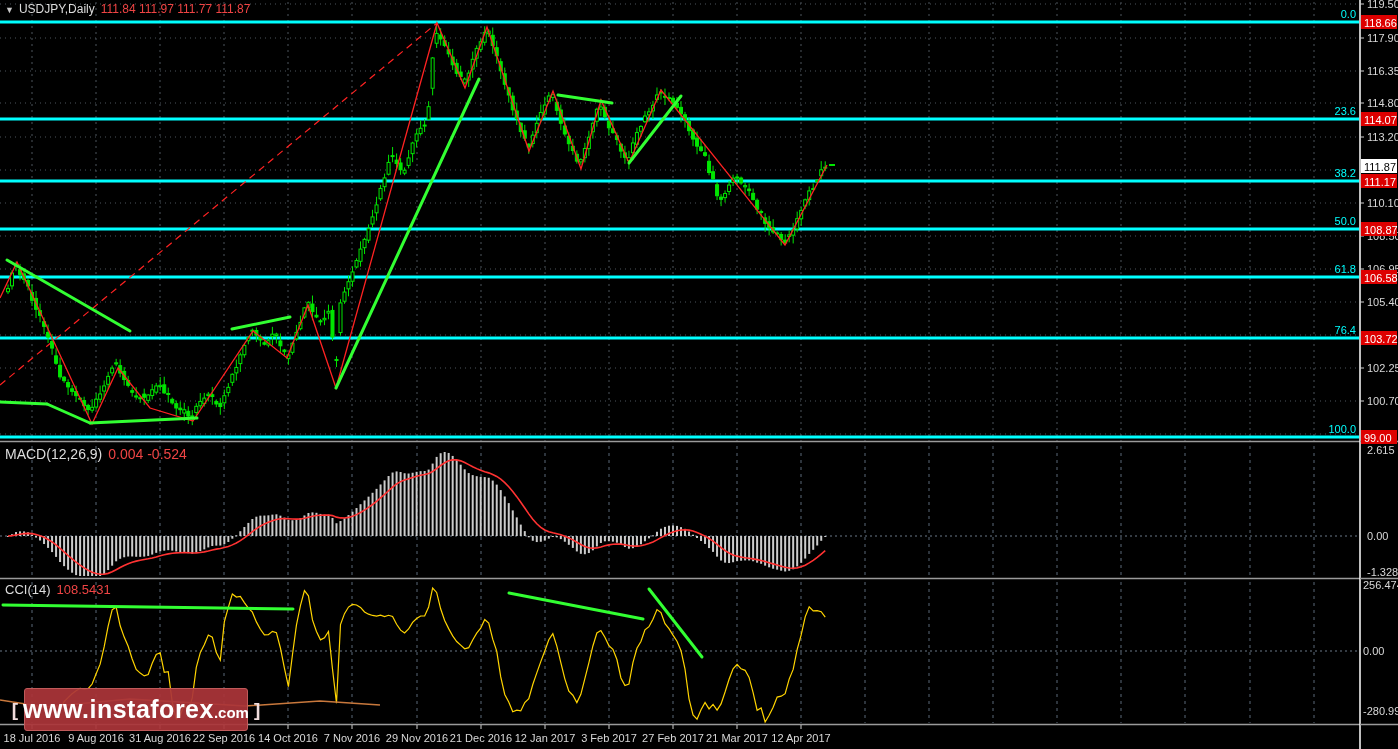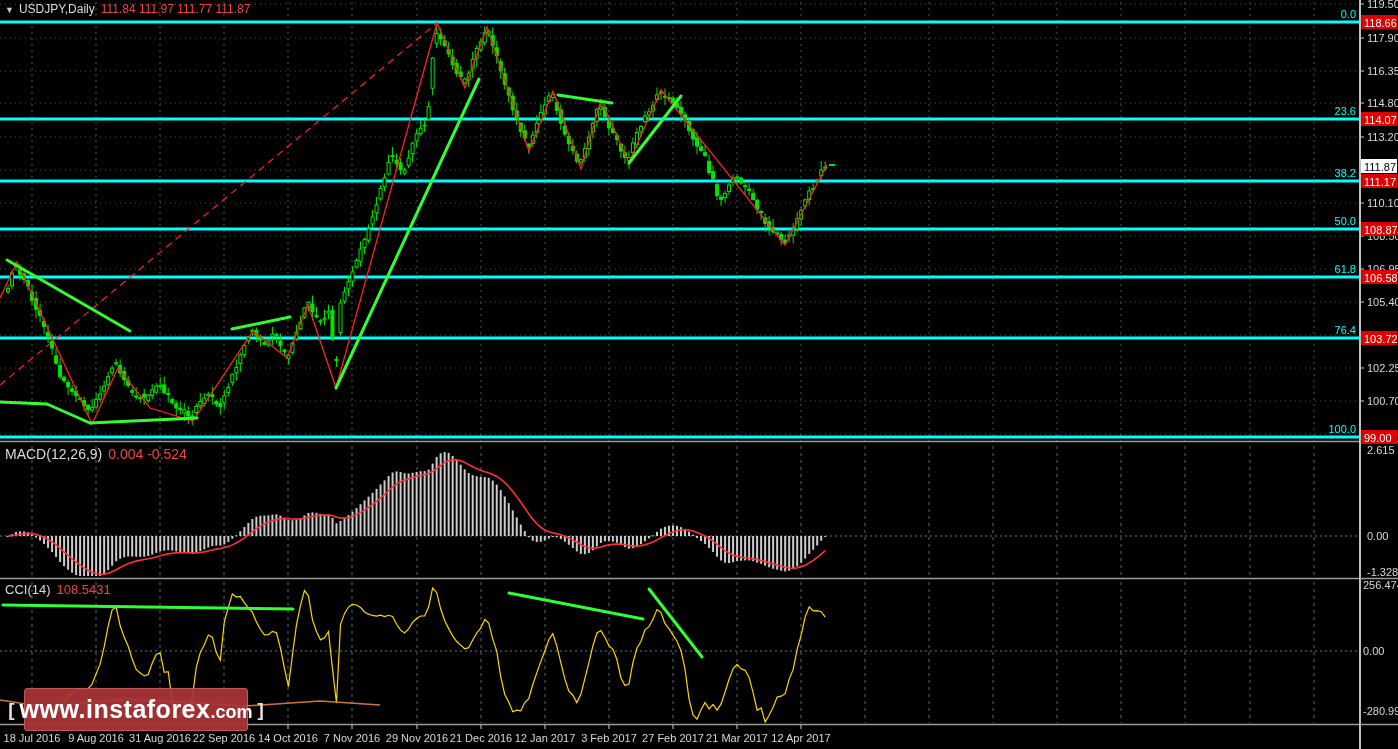--- a/index.html
+++ b/index.html
@@ -10,21 +10,21 @@
   #title-bar{left:5px;top:2px;}
   #title-bar .caret{font-size:9px;color:#c8c8c8;margin-right:5px;cursor:pointer;}
   #macd-label{left:5px;top:446px;font-size:14px;}
   #cci-label{left:5px;top:582px;font-size:13px;}
   .pane-vals{margin-left:6px;color:#ef4444;}
   #watermark{position:absolute;left:24px;top:688px;width:222px;height:41px;z-index:2;
     background:rgba(171,53,57,0.93);border:1px solid #c05a5a;border-radius:3px;
     display:flex;align-items:center;justify-content:center;color:#fff;}
   #watermark .br{font-size:19px;font-weight:bold;color:#f0dcdc;margin:0 5px;}
   #watermark .main{font-size:25px;font-weight:bold;letter-spacing:0.5px;}
-  #watermark .tld{font-size:18px;font-weight:bold;align-self:center;margin-top:6px;}
+  #watermark .tld{font-size:15px;font-weight:bold;align-self:center;margin-top:6px;}
 </style>
 </head>
 <body>
 
 <div id="chart-root">
   <svg id="chart-svg" width="1398" height="749">
       <rect x="0" y="0" width="1398" height="749" fill="#000000"></rect>
       <g>
         <line x1="0" y1="4" x2="1359" y2="4" stroke="#4c545c" stroke-width="1" stroke-dasharray="1 4"></line>
         <line x1="0" y1="38" x2="1359" y2="38" stroke="#4c545c" stroke-width="1" stroke-dasharray="1 4"></line>

